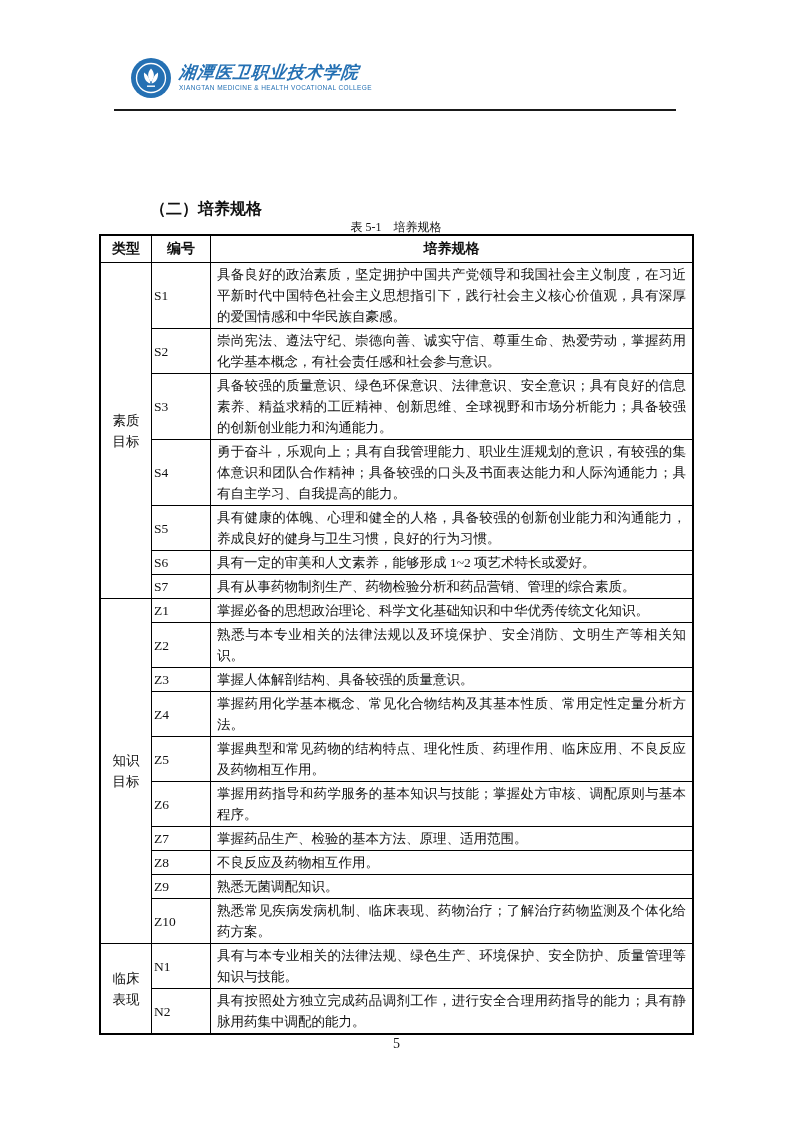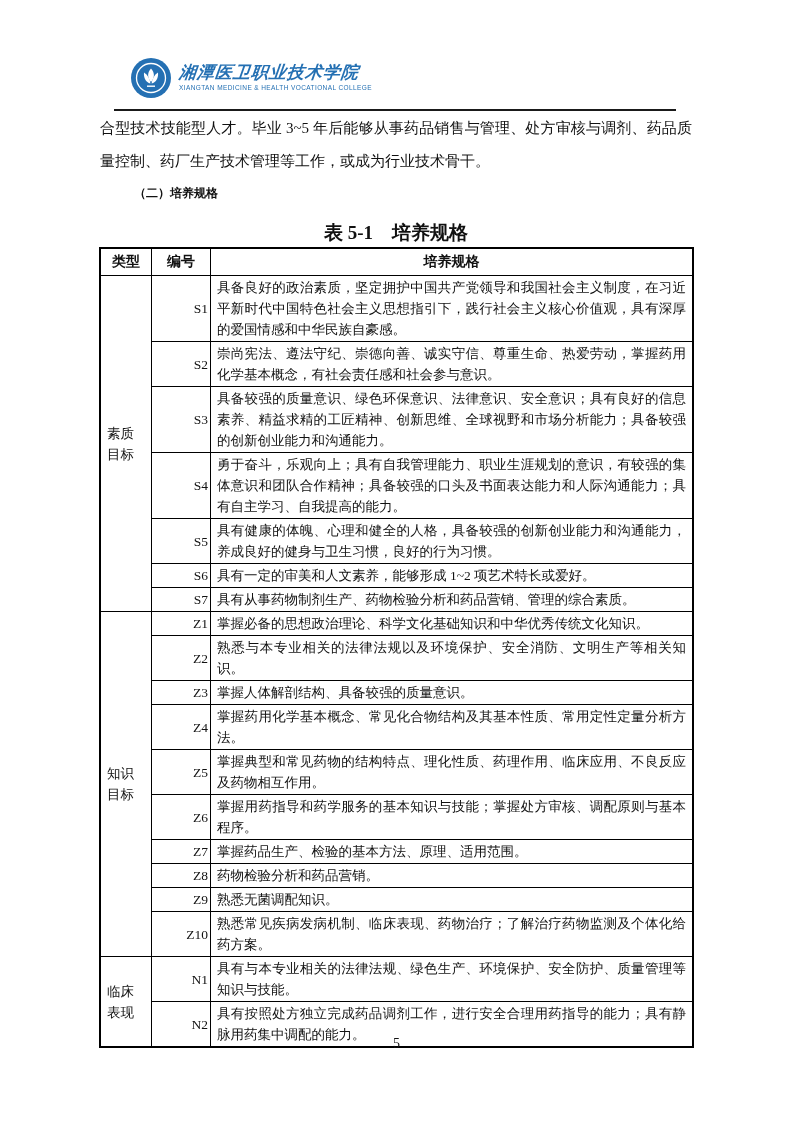--- a/index.html
+++ b/index.html
@@ -62,61 +62,61 @@
     margin: 0;
     font-size: 15px;
     line-height: 33px;
     text-align: justify;
     text-justify: inter-character;
   }
   .section-heading {
     position: absolute;
     left: 134px;
     top: 182px;
-    margin: 0;
-    font-size: 12px;
+    margin: 16px;
+    font-size: 16px;
     font-weight: bold;
     line-height: 22px;
   }
   .table-caption {
     position: absolute;
     left: 100px;
-    top: 224px;
+    top: 218px;
     width: 592px;
     text-align: center;
-    font-size: 19px;
-    font-weight: bold;
+    font-size: 12px;
+    font-weight: normal;
     line-height: 18px;
   }
 
   
   table.spec-table {
     position: absolute;
     left: 99px;
-    top: 247px;
+    top: 234px;
     width: 595px;
     border-collapse: collapse;
     table-layout: fixed;
     font-size: 13.5px;
     line-height: 21px;
   }
   .spec-table th, .spec-table td {
     border: 1px solid #000;
     vertical-align: middle;
   }
   .spec-table { border: 2px solid #000; }
   .spec-table th {
     font-size: 14px;
     font-weight: bold;
     text-align: center;
     padding: 2px 2px;
     line-height: 22px;
   }
-  .col-type  { width: 46px; text-align: left; padding: 1px 6px; }
-  .col-code  { width: 54px; text-align: right; padding: 1px 2px; }
+  .col-type  { width: 46px; text-align: center; padding: 1px 6px; }
+  .col-code  { width: 54px; text-align: left; padding: 1px 2px; }
   .col-text  { text-align: left; padding: 1px 6px; text-align: justify; text-justify: inter-character; }
 
   
   .page-number {
     position: absolute;
     left: 0;
     top: 1036px;
     width: 100%;
     text-align: center;
     font-size: 14px;
@@ -136,21 +136,20 @@
       <path d="M28 15.5 C28.6 20.5 26.2 25.5 21.6 26.6 C22.1 22 24.2 17.8 28 15.5 Z" fill="#ffffff"></path>
       <rect x="17" y="28.5" width="8" height="1.4" fill="#ffffff"></rect>
     </svg>
     <div class="college-names">
       <div class="college-zh">湘潭医卫职业技术学院</div>
       <div class="college-en">XIANGTAN MEDICINE &amp; HEALTH VOCATIONAL COLLEGE</div>
     </div>
   </div>
   <div class="header-rule"></div>
 
-  <p class="body-para">合型技术技能型人才。毕业 3~5 年后能够从事药品销售与管理、处方审核与调剂、药品质量控制、药厂生产技术管理等工作，或成为行业技术骨干。</p>
 
   <h3 class="section-heading">（二）培养规格</h3>
 
   <div class="table-caption">表 5-1　培养规格</div>
 
   <table class="spec-table">
     <thead>
       <tr>
         <th class="col-type">类型</th>
         <th class="col-code">编号</th>
@@ -211,21 +210,21 @@
         <tr>
           <td class="col-code">Z6</td>
           <td class="col-text">掌握用药指导和药学服务的基本知识与技能；掌握处方审核、调配原则与基本程序。</td>
         </tr>
         <tr>
           <td class="col-code">Z7</td>
           <td class="col-text">掌握药品生产、检验的基本方法、原理、适用范围。</td>
         </tr>
         <tr>
           <td class="col-code">Z8</td>
-          <td class="col-text">药物检验分析和药品营销。</td>
+          <td class="col-text">不良反应及药物相互作用。</td>
         </tr>
         <tr>
           <td class="col-code">Z9</td>
           <td class="col-text">熟悉无菌调配知识。</td>
         </tr>
         <tr>
           <td class="col-code">Z10</td>
           <td class="col-text">熟悉常见疾病发病机制、临床表现、药物治疗；了解治疗药物监测及个体化给药方案。</td>
         </tr>
         <tr>

